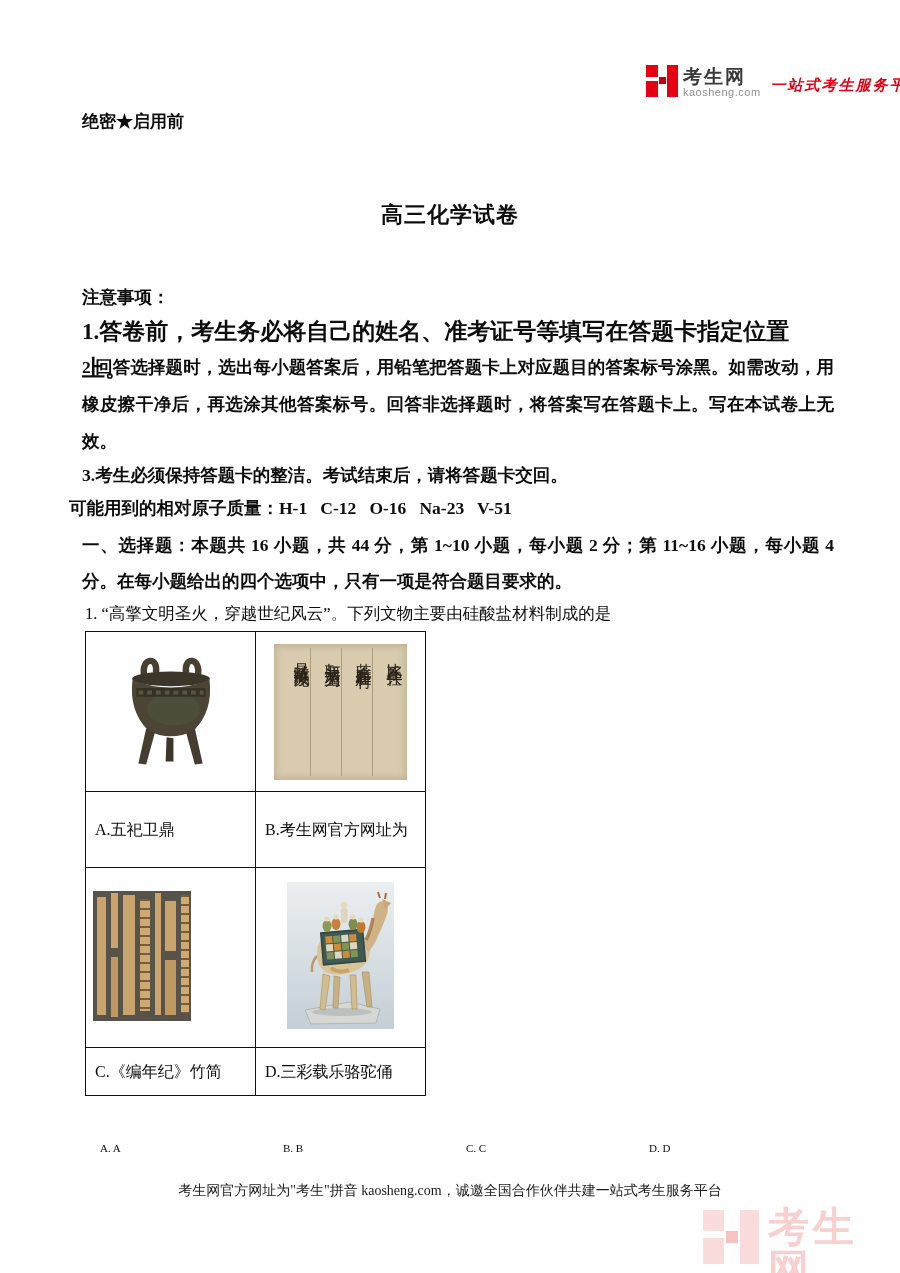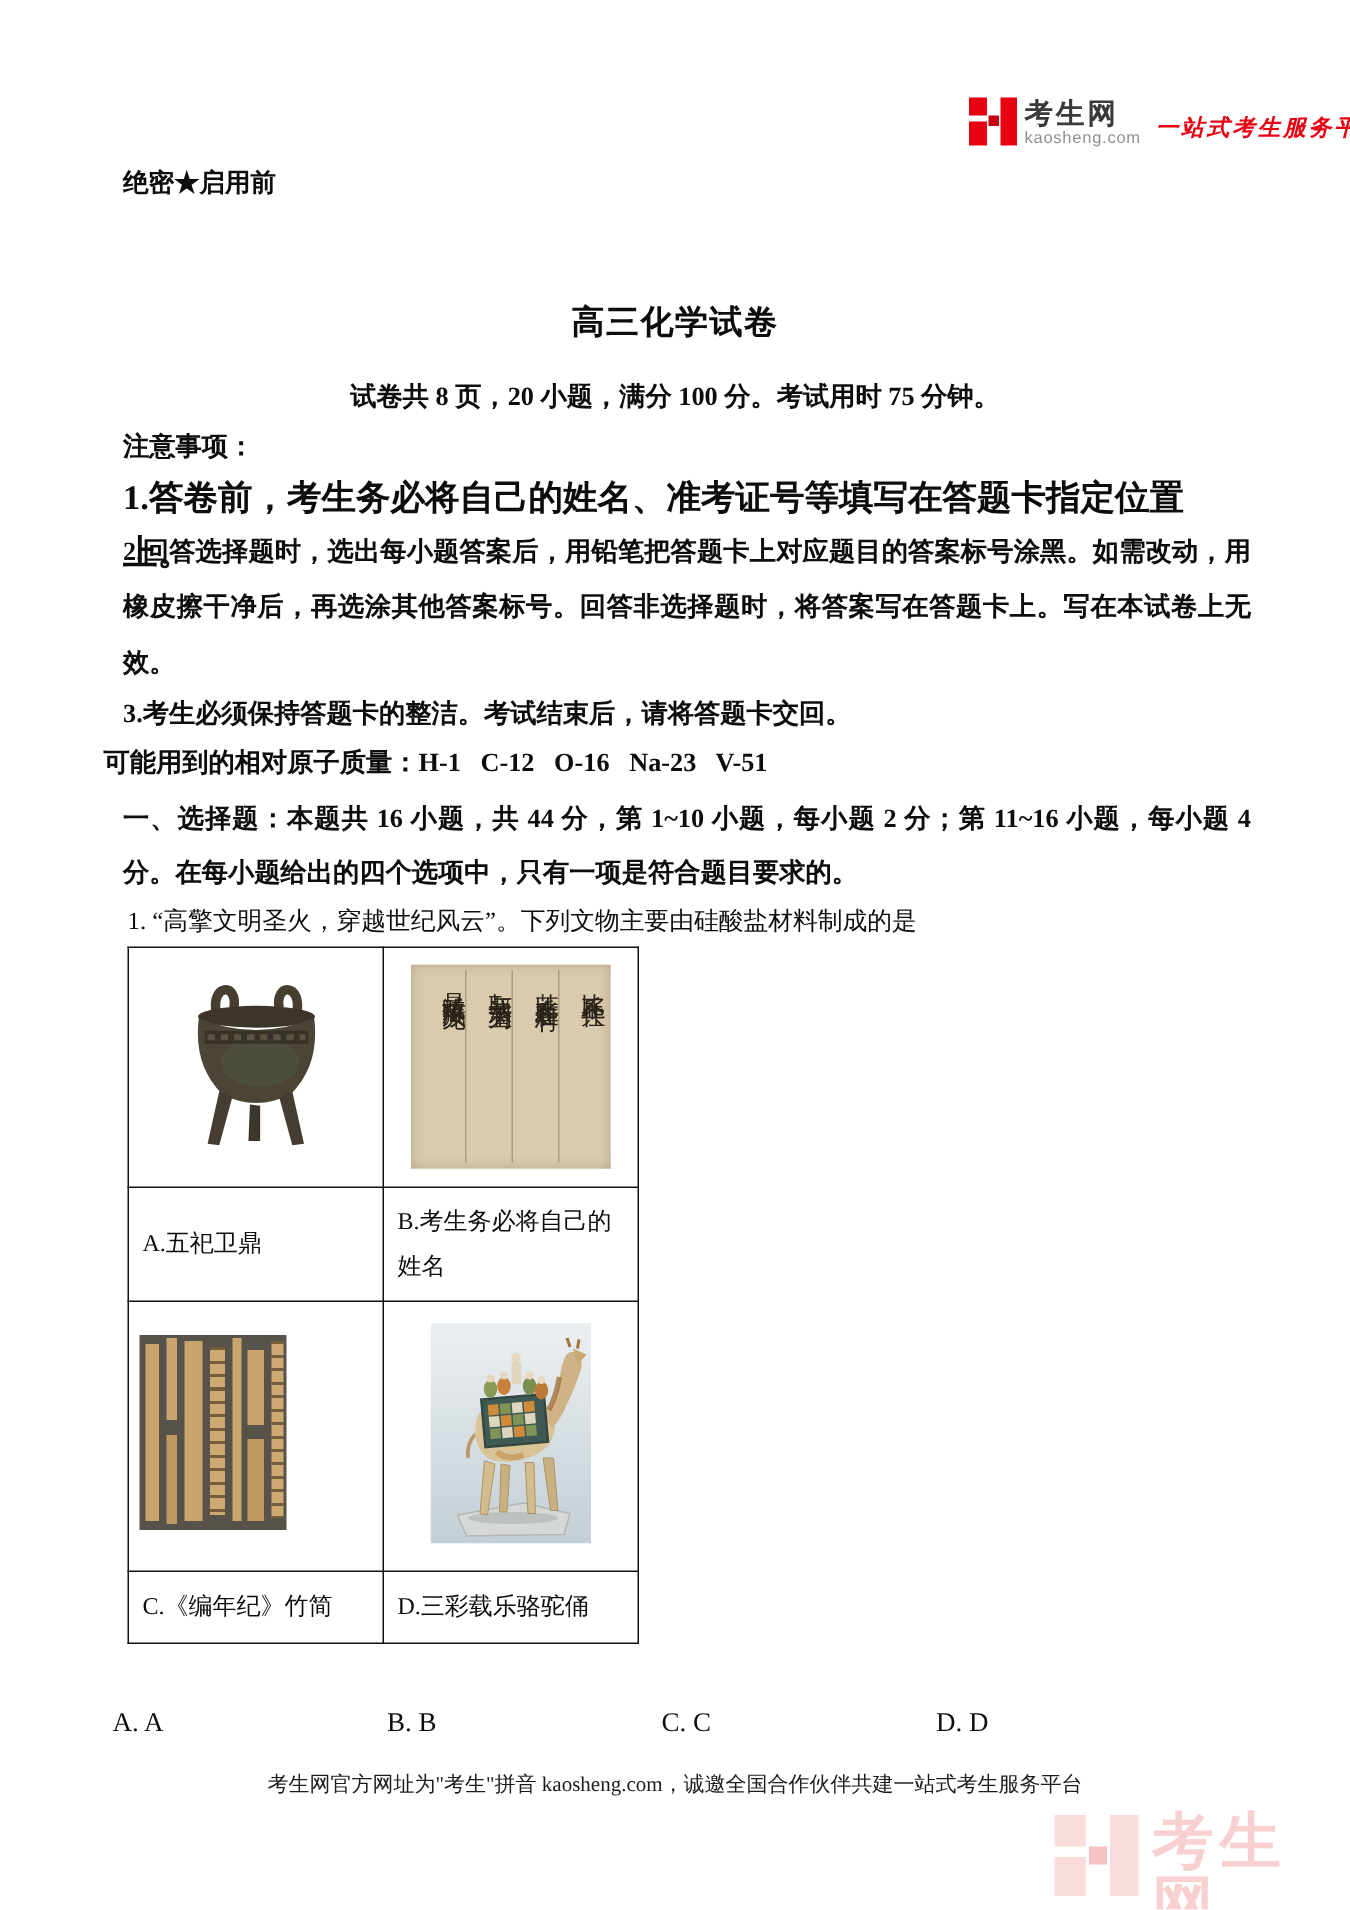--- a/index.html
+++ b/index.html
@@ -69,21 +69,21 @@
   
   .bamboo { position:relative; display:inline-block; width:98px; height:130px; background:#57534a; overflow:hidden; }
   .slip { position:absolute; background:#c9a46c; }
   .slip.marked {
     background-image:repeating-linear-gradient(180deg, rgba(45,33,12,.55) 0 2px, transparent 2px 9px);
     background-color:#cfa972;
   }
   .slip.broken { background:linear-gradient(180deg,#c9a46c 0 44%, #57534a 44% 52%, #bf9a60 52% 100%); }
 
   
-  .options { top:1136px; left:75px; width:760px; display:flex; font-size:18px; line-height:24px; }
+  .options { top:1136px; left:100px; width:760px; display:flex; font-size:11px; line-height:24px; }
   .options span { width:183px; }
 
   
   .footer { top:1181px; left:0; width:100%; text-align:center; font-size:14px; line-height:20px; color:#1c1c1c; }
 
   
   .watermark { position:absolute; top:1206px; left:703px; display:flex; align-items:flex-start; }
   .wm-icon { position:relative; width:56px; height:58px; margin-top:2px; flex:0 0 auto; }
   .wm-icon .blk { position:absolute; }
   .wm-icon .tl  { left:0; top:2px;  width:21px; height:21px; background:#fbdcdc; }
@@ -107,21 +107,20 @@
     </div>
     <div class="logo-text">
       <div class="logo-name">考生网</div>
       <div class="logo-domain">kaosheng.com</div>
     </div>
     <div class="logo-tagline">一站式考生服务平台</div>
   </div>
 
   <div class="abs secret">绝密★启用前</div>
   <div class="abs subtitle">高三化学试卷</div>
-  <div class="abs examinfo">试卷共 8 页，20 小题，满分 100 分。考试用时 75 分钟。</div>
 
   <div class="abs notice-h">注意事项：</div>
   <div class="abs n1">1.答卷前，考生务必将自己的姓名、准考证号等填写在答题卡指定位置上。</div>
   <div class="abs n2">2.回答选择题时，选出每小题答案后，用铅笔把答题卡上对应题目的答案标号涂黑。如需改动，用橡皮擦干净后，再选涂其他答案标号。回答非选择题时，将答案写在答题卡上。写在本试卷上无效。</div>
   <div class="abs n3">3.考生必须保持答题卡的整洁。考试结束后，请将答题卡交回。</div>
   <div class="abs atomic">可能用到的相对原子质量：H-1   C-12   O-16   Na-23   V-51</div>
   <div class="abs sec1">一、选择题：本题共 16 小题，共 44 分，第 1~10 小题，每小题 2 分；第 11~16 小题，每小题 4 分。在每小题给出的四个选项中，只有一项是符合题目要求的。</div>
   <div class="abs q1">1. “高擎文明圣火，穿越世纪风云”。下列文物主要由硅酸盐材料制成的是</div>
 
   <table class="qtable">
@@ -145,21 +144,21 @@
         <div class="calli">
           <div class="calli-col">比丘不共住</div>
           <div class="calli-col">若比丘若在村</div>
           <div class="calli-col">与取法若为王</div>
           <div class="calli-col">是贼汝藏汝无</div>
         </div>
       </td>
     </tr>
     <tr class="r2">
       <td class="label-cell">A.五祀卫鼎</td>
-      <td class="label-cell">B.考生务必将自己的姓名</td>
+      <td class="label-cell">B.考生网官方网址为</td>
     </tr>
     <tr class="r3">
       <td class="img-cell" style="text-align:left; padding-left:7px;">
         <div class="bamboo">
           <span class="slip" style="left:4px;  top:6px;  width:9px;  height:118px;"></span>
           <span class="slip broken" style="left:18px; top:2px;  width:7px;  height:124px;"></span>
           <span class="slip" style="left:30px; top:4px;  width:12px; height:120px;"></span>
           <span class="slip marked" style="left:47px; top:8px;  width:10px; height:112px;"></span>
           <span class="slip" style="left:62px; top:2px;  width:6px;  height:122px;"></span>
           <span class="slip broken" style="left:72px; top:10px; width:11px; height:114px;"></span>

